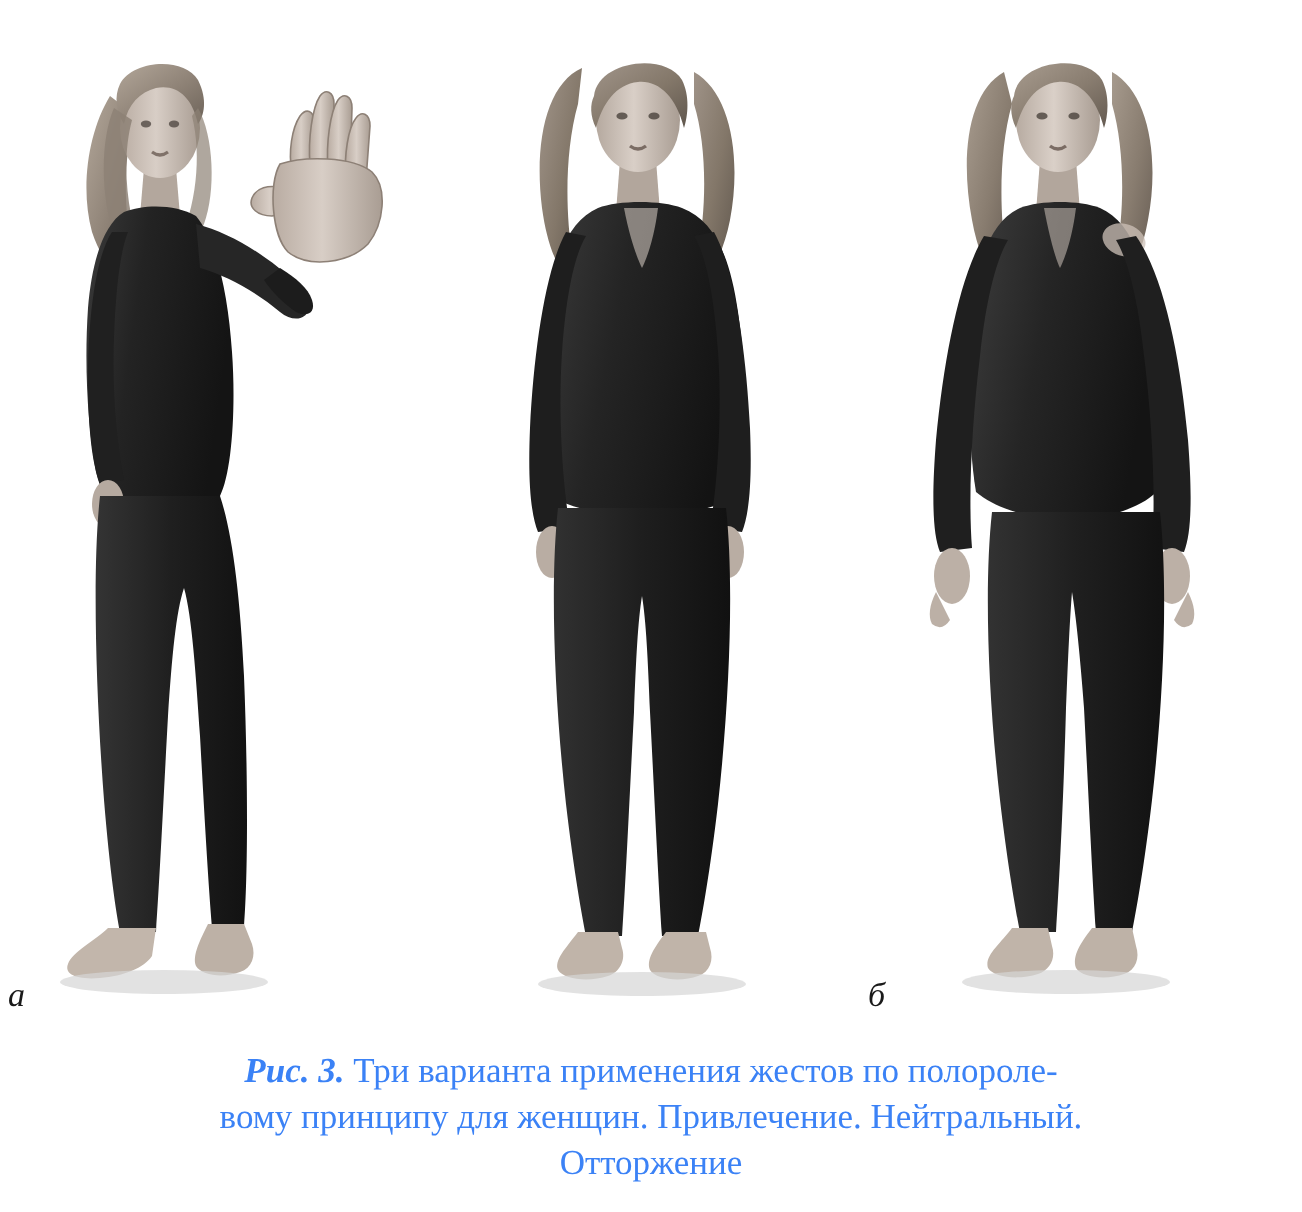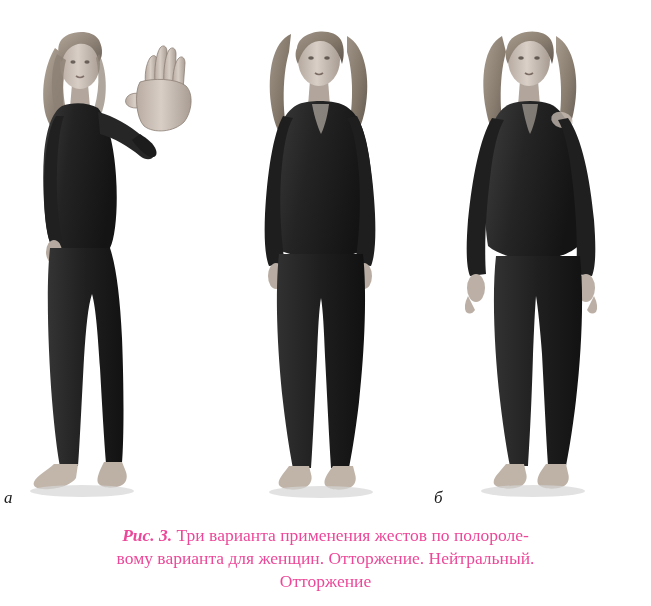--- a/index.html
+++ b/index.html
@@ -61,21 +61,21 @@
   
   .caption {
     position: absolute;
     left: 0;
     top: 524px;
     width: 651px;
     text-align: center;
     font-family: "Liberation Serif", serif;
     font-size: 17.5px;
     line-height: 1.30;
-    color: #ec4899;
+    color: #3b82f6;
   }
   .caption-line {
     display: block;
     white-space: pre;
   }
   .caption-num {
     font-weight: bold;
     font-style: italic;
   }
 </style>
@@ -273,17 +273,17 @@
           <ellipse cx="103" cy="483" rx="52" ry="6" fill="#d5d5d5" opacity="0.7"></ellipse>
         </svg>
       </div>
 
     </div>
 
   </div>
 
   <div class="caption">
     <span class="caption-line"><span class="caption-num">Рис. 3.</span><span> Три варианта применения жестов по полороле-</span></span>
-    <span class="caption-line">вому варианта для женщин. Отторжение. Нейтральный.</span>
+    <span class="caption-line">вому принципу для женщин. Привлечение. Нейтральный.</span>
     <span class="caption-line">Отторжение</span>
   </div>
 
 </div>
 
 </body></html>

